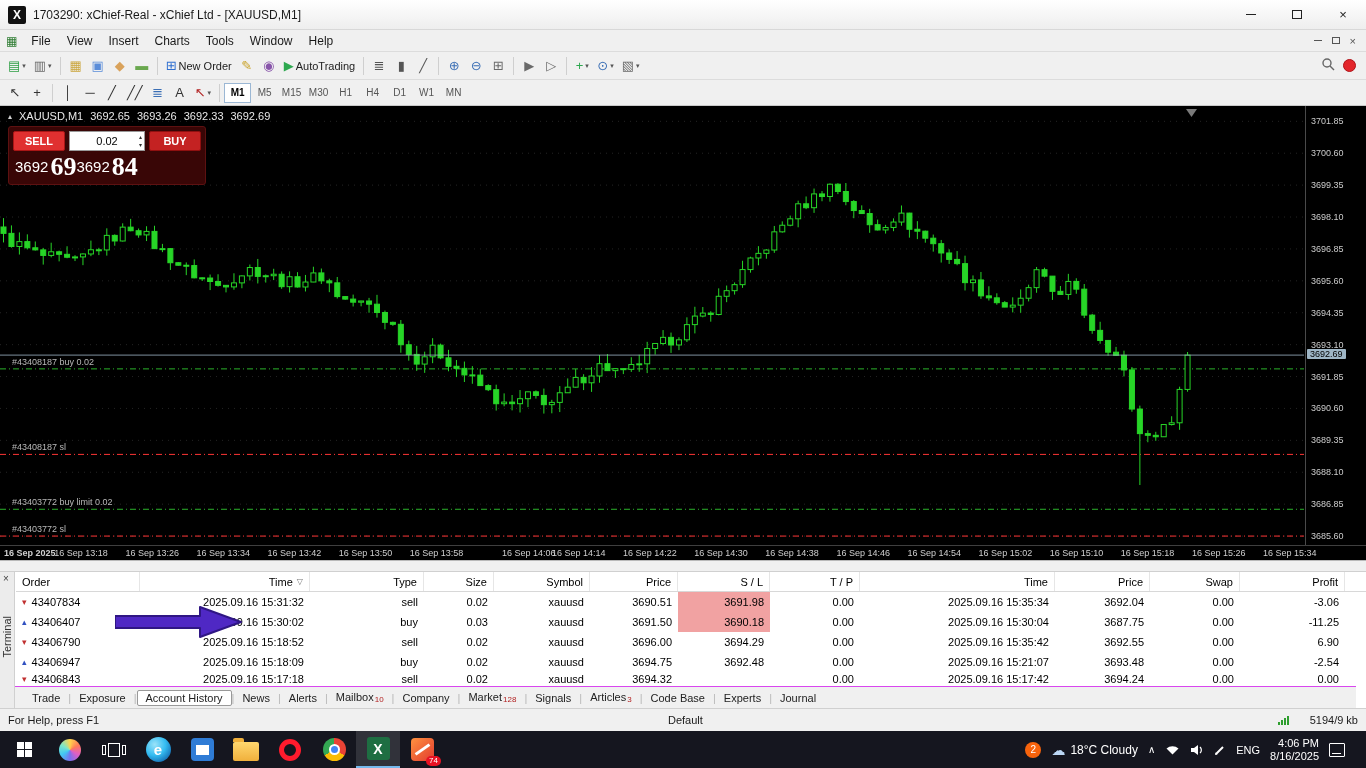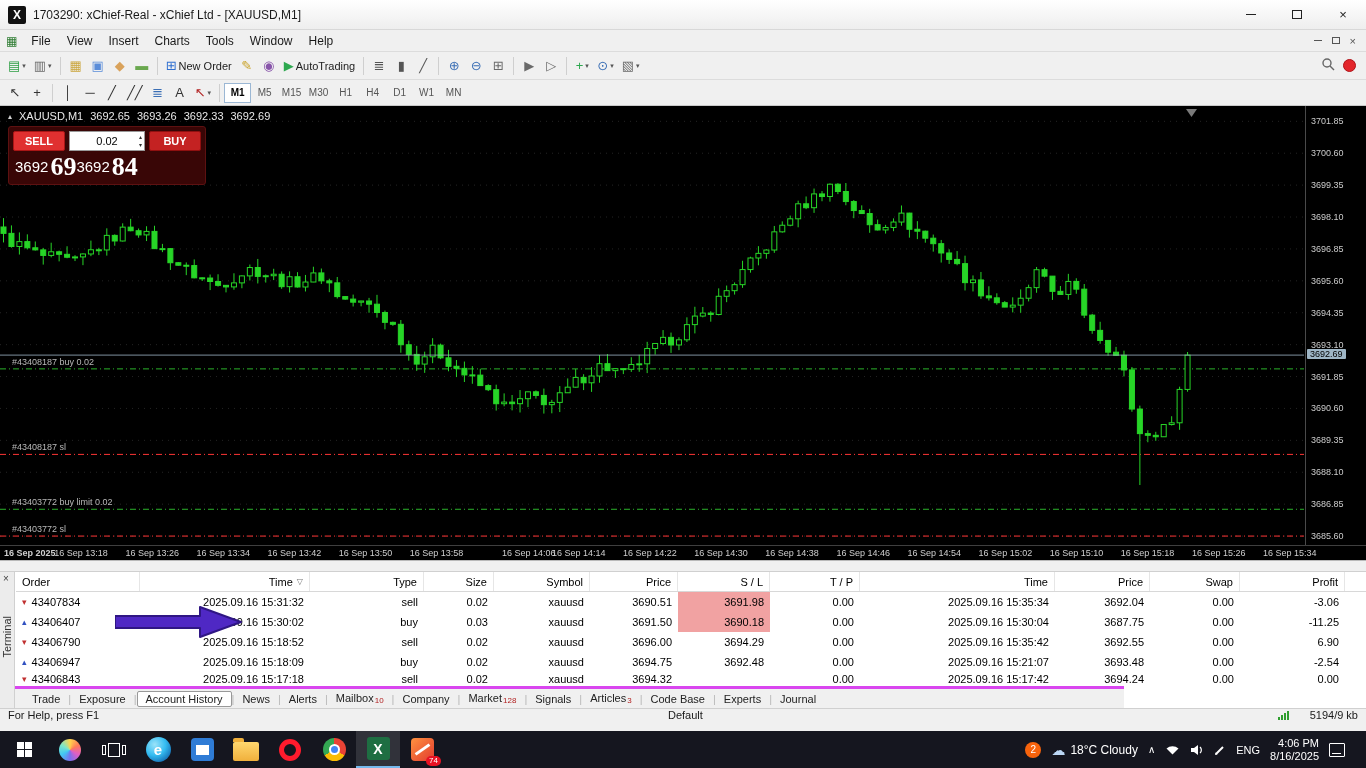--- a/index.html
+++ b/index.html
@@ -78,28 +78,28 @@
 .trow.clipped{height:14px;overflow:hidden;}
 .tcell{font-size:11px;color:#000;display:flex;align-items:center;padding:0 6px;white-space:nowrap;}
 .tcell.r{justify-content:flex-end;}
 .tcell.hl{background:#f1a2a2;}
 .oicon{font-size:9px;margin-right:5px;}
 .oicon.sell{color:#c03030;}
 .oicon.buy{color:#3050c0;}
 .arrow-overlay{position:absolute;left:115px;top:33px;z-index:9;pointer-events:none;}
 
 
-.tabbar{position:absolute;left:0;bottom:0;width:1124px;height:22px;background:#f0f0f0;border-top:3px solid #d946ef;display:flex;align-items:center;padding-left:24px;font-size:11px;}
+.tabbar{position:absolute;left:0;bottom:0;width:1356px;height:22px;background:#f0f0f0;border-top:1px solid #d946ef;display:flex;align-items:center;padding-left:24px;font-size:11px;}
 .tab{padding:2px 8px;color:#222;display:flex;align-items:flex-start;gap:1px;}
 .tab.active{background:#fff;border:1px solid #999;border-radius:2px;padding:1px 8px;}
 .tab .badge{font-size:8px;color:#b22222;margin-top:4px;}
 .tabdiv{color:#b8b8b8;}
 
 
-.statusbar{height:23px;background:#f0f0f0;border-top:1px solid #d0d0d0;position:relative;font-size:11px;color:#1a1a1a;display:flex;align-items:flex-start;}
+.statusbar{height:23px;background:#f0f0f0;border-top:1px solid #d0d0d0;position:relative;font-size:11px;color:#1a1a1a;display:flex;align-items:center;}
 .sb-help{padding-left:8px;}
 .sb-profile{position:absolute;left:668px;}
 .sb-right{margin-left:auto;display:flex;align-items:center;gap:21px;padding-right:8px;}
 .conn-bars{display:flex;align-items:flex-end;gap:1px;height:10px;}
 .conn-bars span{width:2px;background:#2f9e2f;display:block;}
 
 
 .taskbar{height:37px;background:#15161f;display:flex;align-items:stretch;color:#fff;}
 .tb-start{width:48px;display:flex;align-items:center;justify-content:center;}
 .win-logo{display:grid;grid-template-columns:7px 7px;grid-template-rows:7px 7px;gap:1px;}

